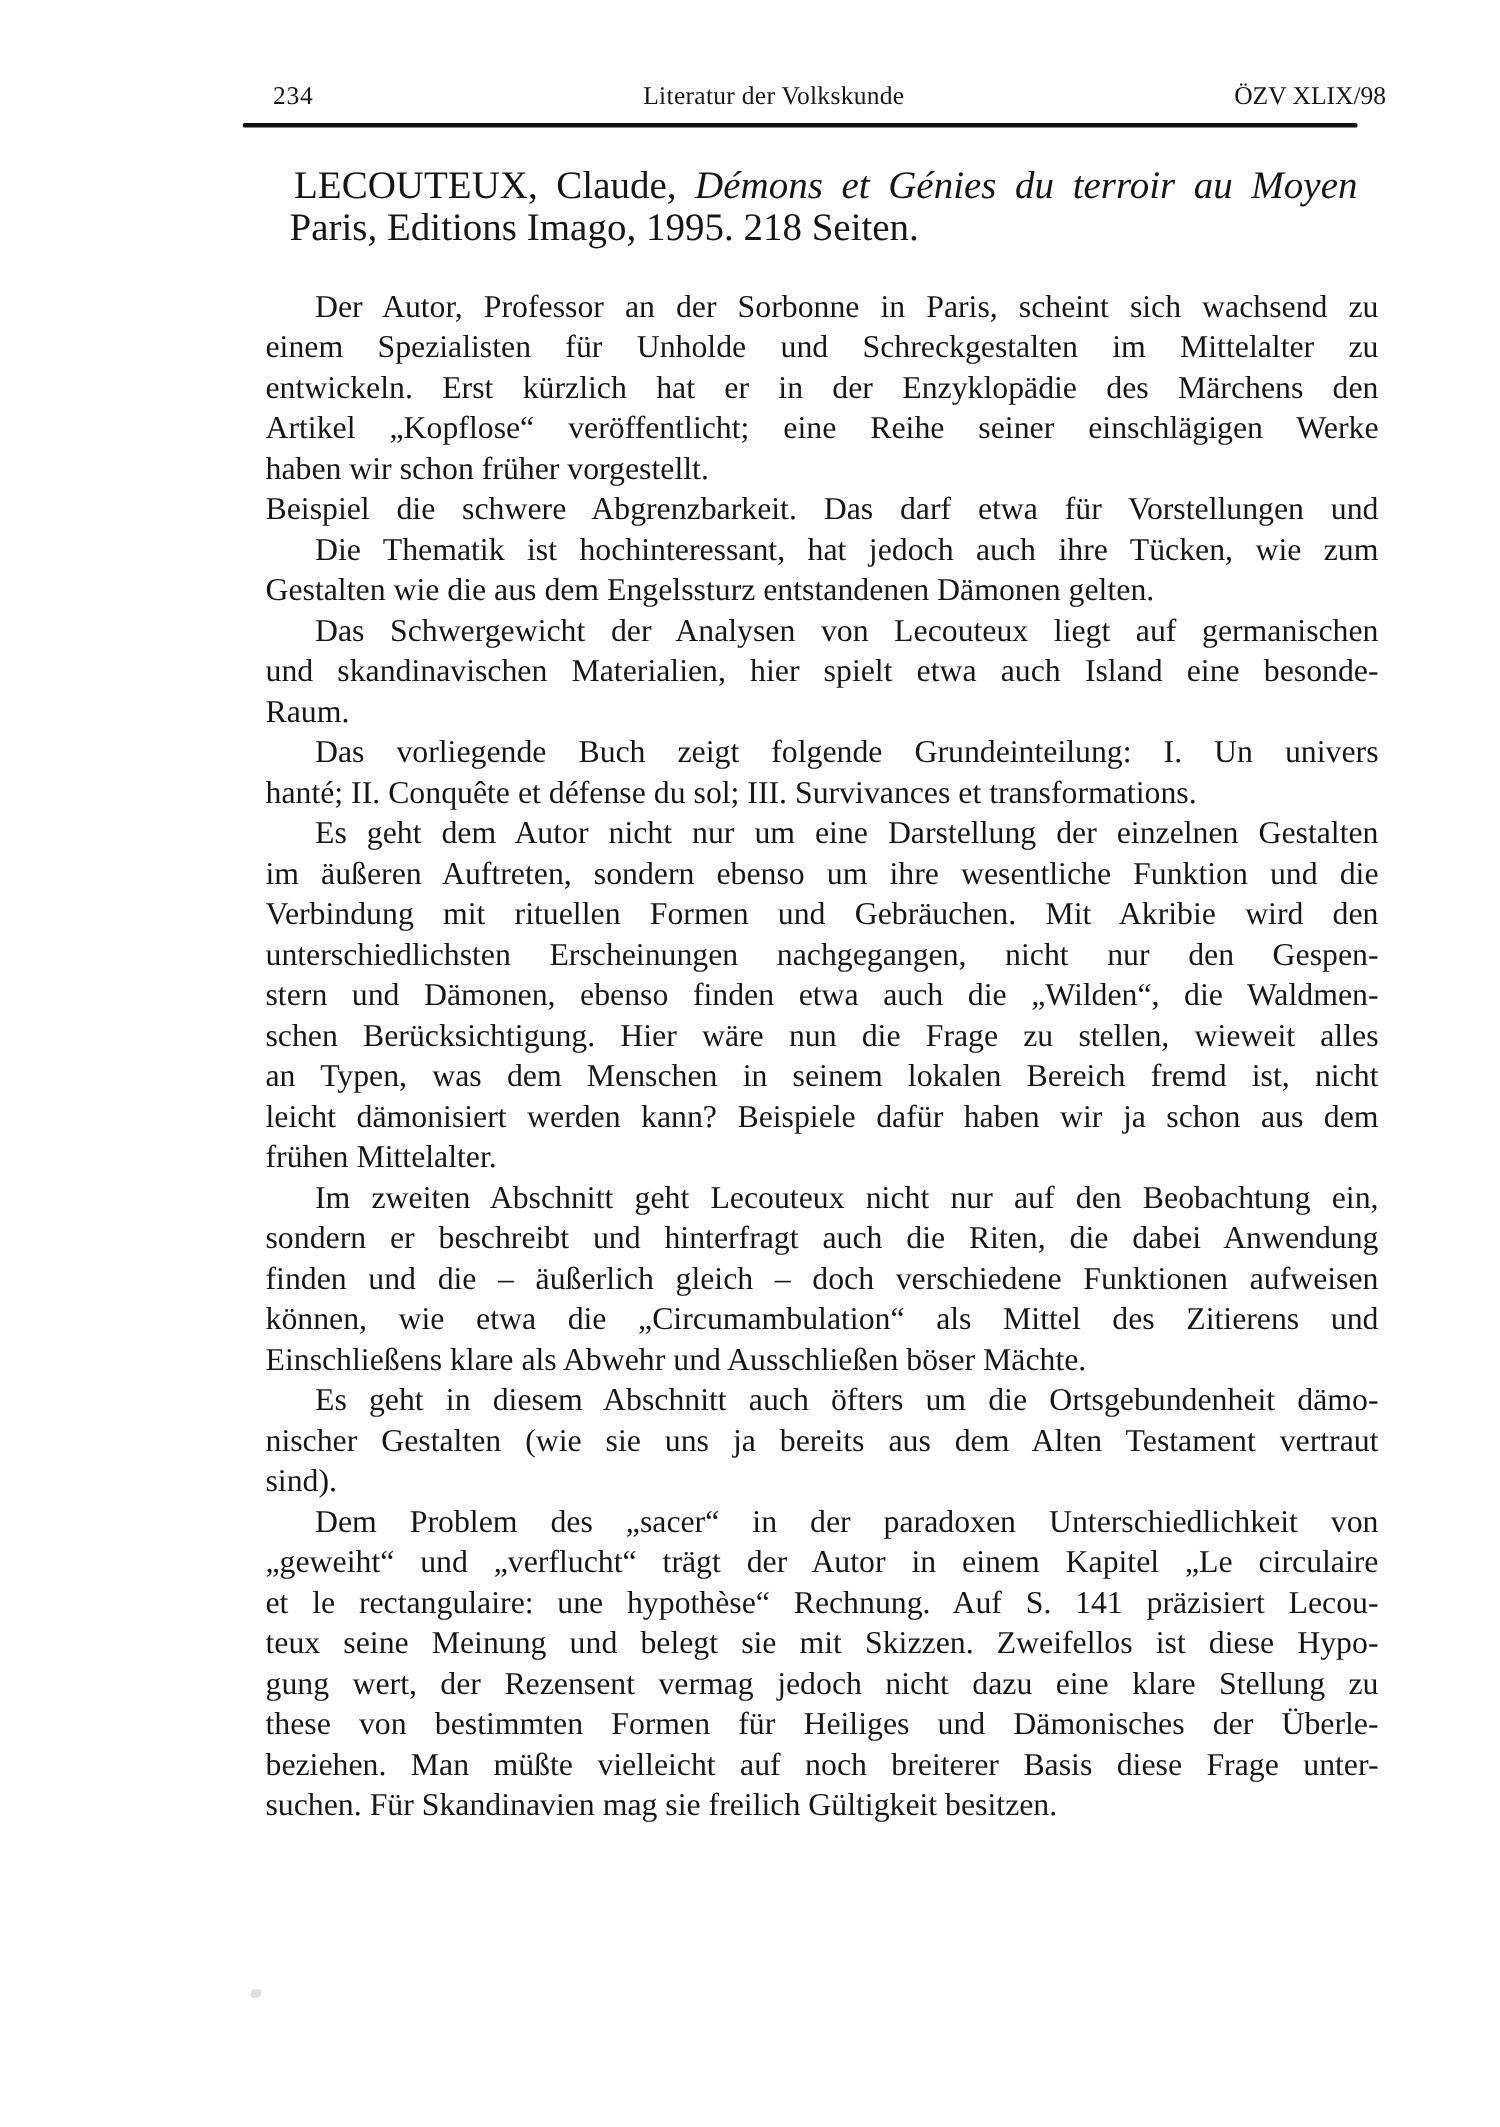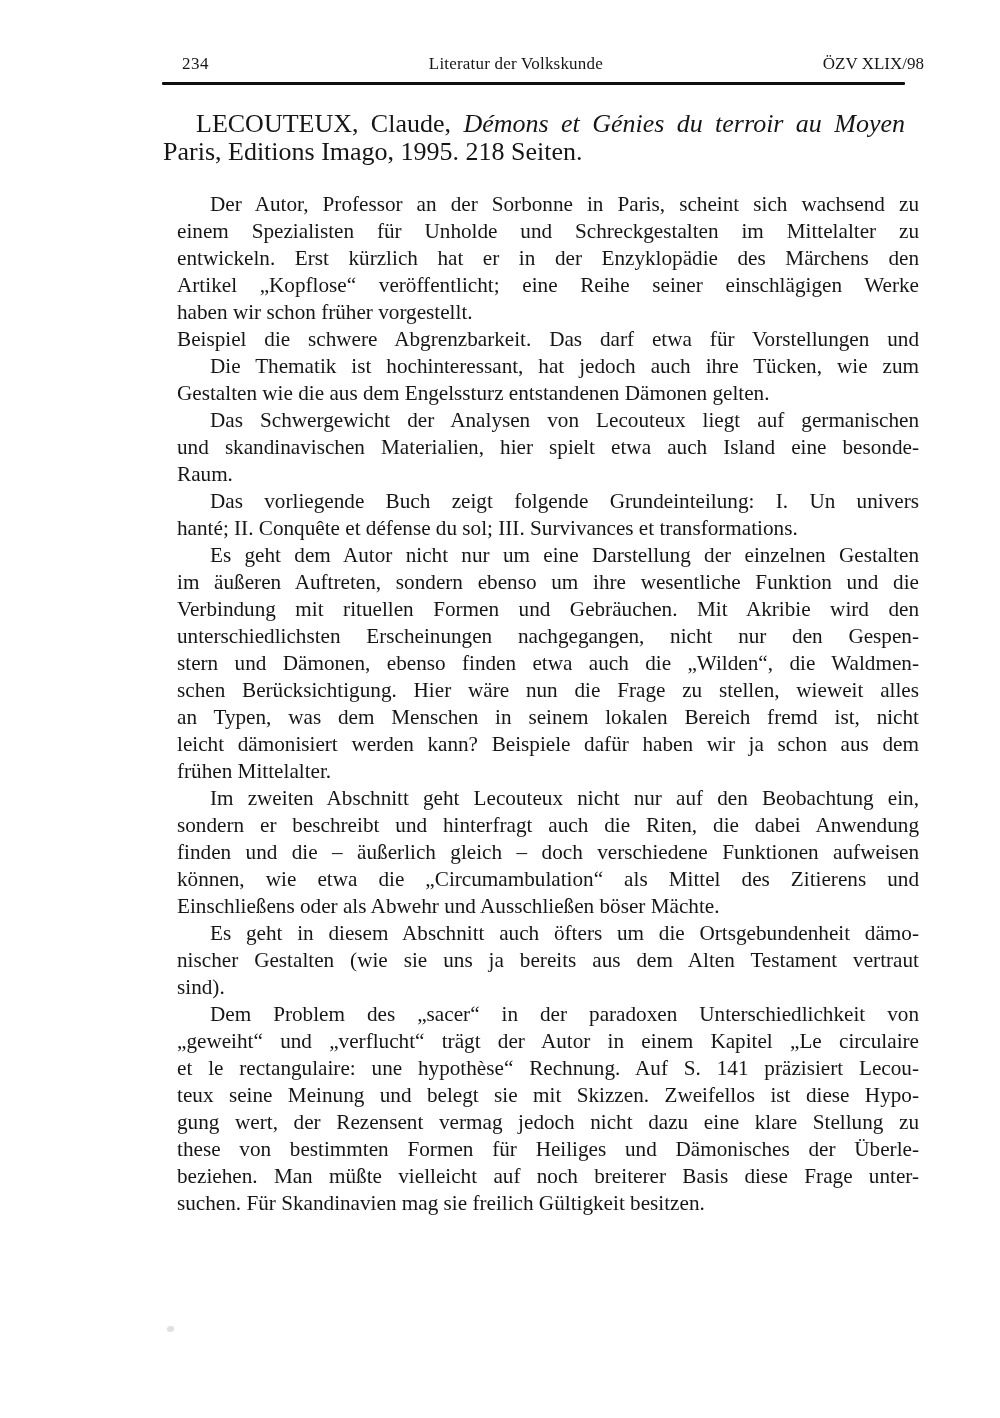--- a/index.html
+++ b/index.html
@@ -53,20 +53,21 @@
   .citation .c-line1 {
     text-indent: 33px;
     text-align: justify;
     text-align-last: justify;
     height: 28px;
     overflow: hidden;
   }
   .citation .c-line2 {
     height: 28px;
     overflow: hidden;
+    margin-left: 30px;
   }
   .it { font-style: italic; }
   
   .review-body {
     position: absolute;
     left: 177px;
     top: 191px;
     width: 742px;
     font-size: 21.2px;
   }
@@ -135,21 +136,21 @@
       <div class="line">unterschiedlichsten Erscheinungen nachgegangen, nicht nur den Gespen-</div>
       <div class="line">stern und Dämonen, ebenso finden etwa auch die „Wilden“, die Waldmen-</div>
       <div class="line">schen Berücksichtigung. Hier wäre nun die Frage zu stellen, wieweit alles</div>
       <div class="line">an Typen, was dem Menschen in seinem lokalen Bereich fremd ist, nicht</div>
       <div class="line">leicht dämonisiert werden kann? Beispiele dafür haben wir ja schon aus dem</div>
       <div class="line last">frühen Mittelalter.</div>
       <div class="line first">Im zweiten Abschnitt geht Lecouteux nicht nur auf den Beobachtung ein,</div>
       <div class="line">sondern er beschreibt und hinterfragt auch die Riten, die dabei Anwendung</div>
       <div class="line">finden und die – äußerlich gleich – doch verschiedene Funktionen aufweisen</div>
       <div class="line">können, wie etwa die „Circumambulation“ als Mittel des Zitierens und</div>
-      <div class="line last">Einschließens oder als Abwehr und Ausschließen böser Mächte.</div>
+      <div class="line last">Einschließens klare als Abwehr und Ausschließen böser Mächte.</div>
       <div class="line first">Es geht in diesem Abschnitt auch öfters um die Ortsgebundenheit dämo-</div>
       <div class="line">nischer Gestalten (wie sie uns ja bereits aus dem Alten Testament vertraut</div>
       <div class="line last">sind).</div>
       <div class="line first">Dem Problem des „sacer“ in der paradoxen Unterschiedlichkeit von</div>
       <div class="line">„geweiht“ und „verflucht“ trägt der Autor in einem Kapitel „Le circulaire</div>
       <div class="line">et le rectangulaire: une hypothèse“ Rechnung. Auf S. 141 präzisiert Lecou-</div>
       <div class="line">teux seine Meinung und belegt sie mit Skizzen. Zweifellos ist diese Hypo-</div>
       <div class="line">gung wert, der Rezensent vermag jedoch nicht dazu eine klare Stellung zu</div>
       <div class="line">these von bestimmten Formen für Heiliges und Dämonisches der Überle-</div>
       <div class="line">beziehen. Man müßte vielleicht auf noch breiterer Basis diese Frage unter-</div>

